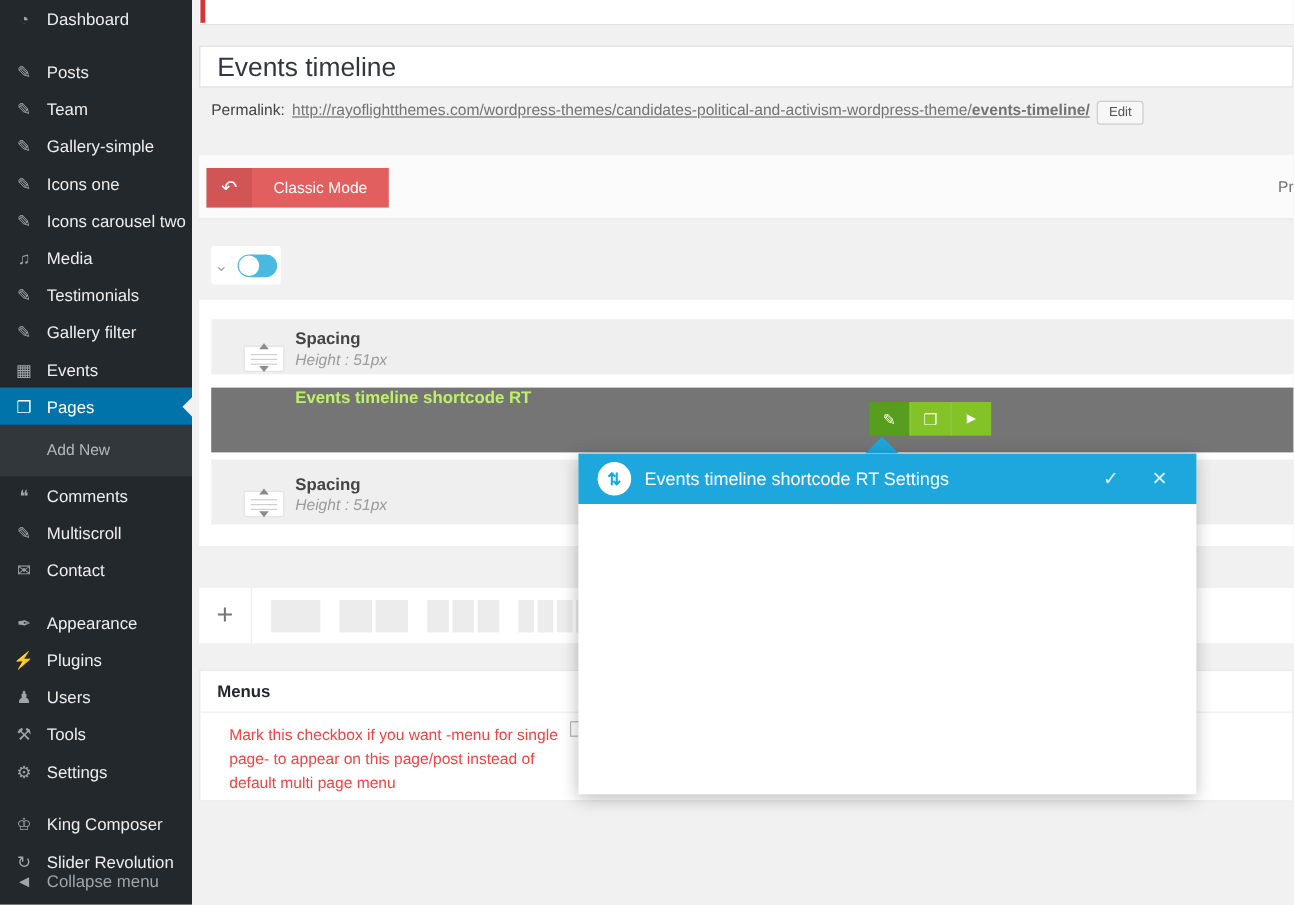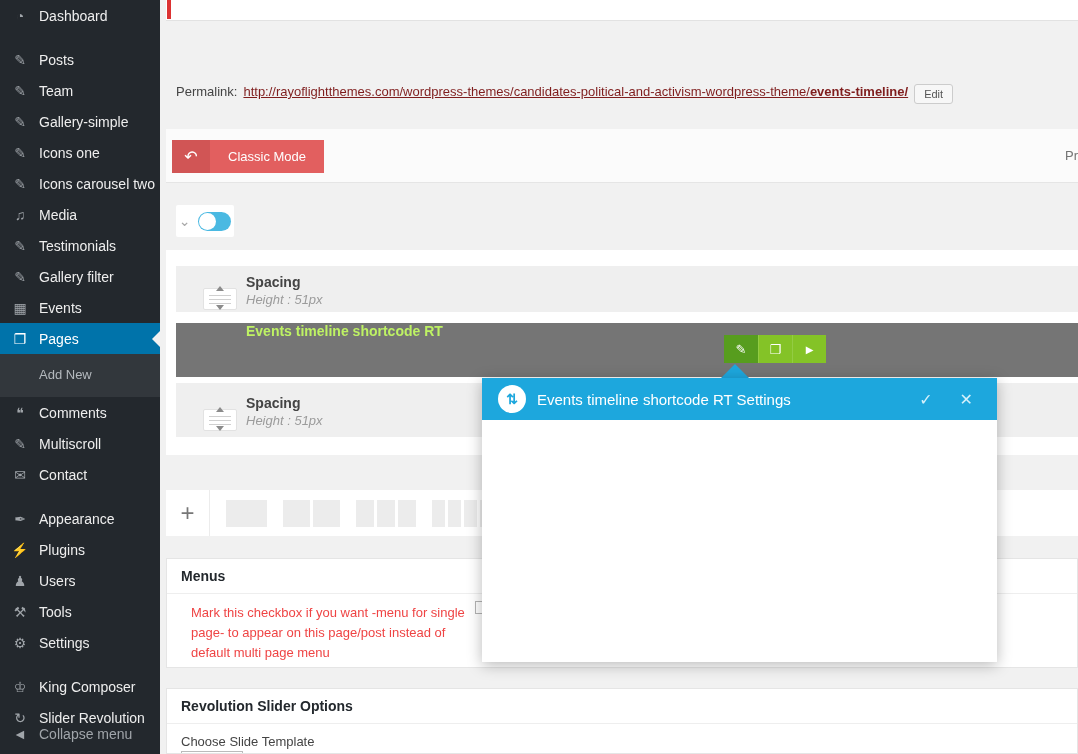--- a/index.html
+++ b/index.html
@@ -30,21 +30,21 @@
   
   #topbar { left:6px; top:0; width:912px; height:21px; background:#fff; border-bottom:1px solid #e2e2e2; }
   #topbar-red { left:1px; top:0; width:4px; height:19px; background:#dc3232; }
   
   #title-box { left:6px; top:38px; width:912px; height:35px; background:#fff; border:1px solid #ddd;
                display:flex; align-items:center; padding-left:14px; }
   #title-box .title-text { font-size:22px; color:#32373c; }
   
   #permalink-row { left:16px; top:84px; width:900px; height:24px; display:flex; align-items:flex-start; gap:6px; }
   #permalink-row .plabel { color:#444; font-weight:bold; font-size:13px; font-weight:normal; }
-  a.permalink { color:#7f1d1d; text-decoration:underline; font-size:13px; }
+  a.permalink { color:#737373; text-decoration:underline; font-size:13px; }
   a.permalink b { font-weight:bold; }
   .small-btn { border:1px solid #ccc; background:#f7f7f7; color:#555; font-size:11px;
                padding:3px 9px; border-radius:3px; cursor:pointer; }
   
   #classic-panel { left:6px; top:129px; width:912px; height:54px; background:#fbfbfb; border-bottom:1px solid #e5e5e5; }
   #classic-btn { position:absolute; left:6px; top:11px; height:33px; display:flex; cursor:pointer; }
   #classic-btn .cicon { width:38px; background:#d15555; color:#fff; display:flex; align-items:center;
                         justify-content:center; font-size:16px; }
   #classic-btn .clabel { background:#e25f5f; color:#fff; font-size:13px; line-height:33px; padding:0 18px; }
   #preview-cut { position:absolute; right:0; top:19px; color:#737373; font-size:13px; }
@@ -224,20 +224,23 @@
     </div>
   </div>
 </div>
 
 <div id="main">
 
   <div id="topbar" class="abs">
     <div id="topbar-red" class="abs"></div>
   </div>
 
+  <div id="title-box" class="abs">
+    <span class="title-text">Events timeline</span>
+  </div>
 
   <div id="permalink-row" class="abs">
     <span class="plabel">Permalink:</span>
     <a class="permalink" href="#"><span>http://rayoflightthemes.com/wordpress-themes/candidates-political-and-activism-wordpress-theme/</span><b>events-timeline/</b></a>
     <button class="small-btn">Edit</button>
   </div>
 
   <div id="classic-panel" class="abs">
     <div id="classic-btn">
       <span class="cicon">↶</span>
@@ -313,25 +316,20 @@
         <span></span>
       </span>
   </div>
 
   <div id="menus-box" class="abs panel">
     <div class="metabox-head">Menus</div>
     <div class="mb-body">Mark this checkbox if you want -menu for single page- to appear on this page/post instead of default multi page menu</div>
     <span id="menus-checkbox"></span>
   </div>
 
-  <div id="revslider-box" class="abs panel">
-    <div class="metabox-head">Revolution Slider Options</div>
-    <div class="mb-body">Choose Slide Template</div>
-    <span id="revslider-select"></span>
-  </div>
 
   <div id="modal-pointer" class="abs"></div>
 
   <div id="modal" class="abs">
     <div id="modal-header">
       <span id="modal-icon">⇅</span>
       <span id="modal-title">Events timeline shortcode RT Settings</span>
       <span class="mh-btn">✓</span>
       <span class="mh-btn">✕</span>
     </div>

